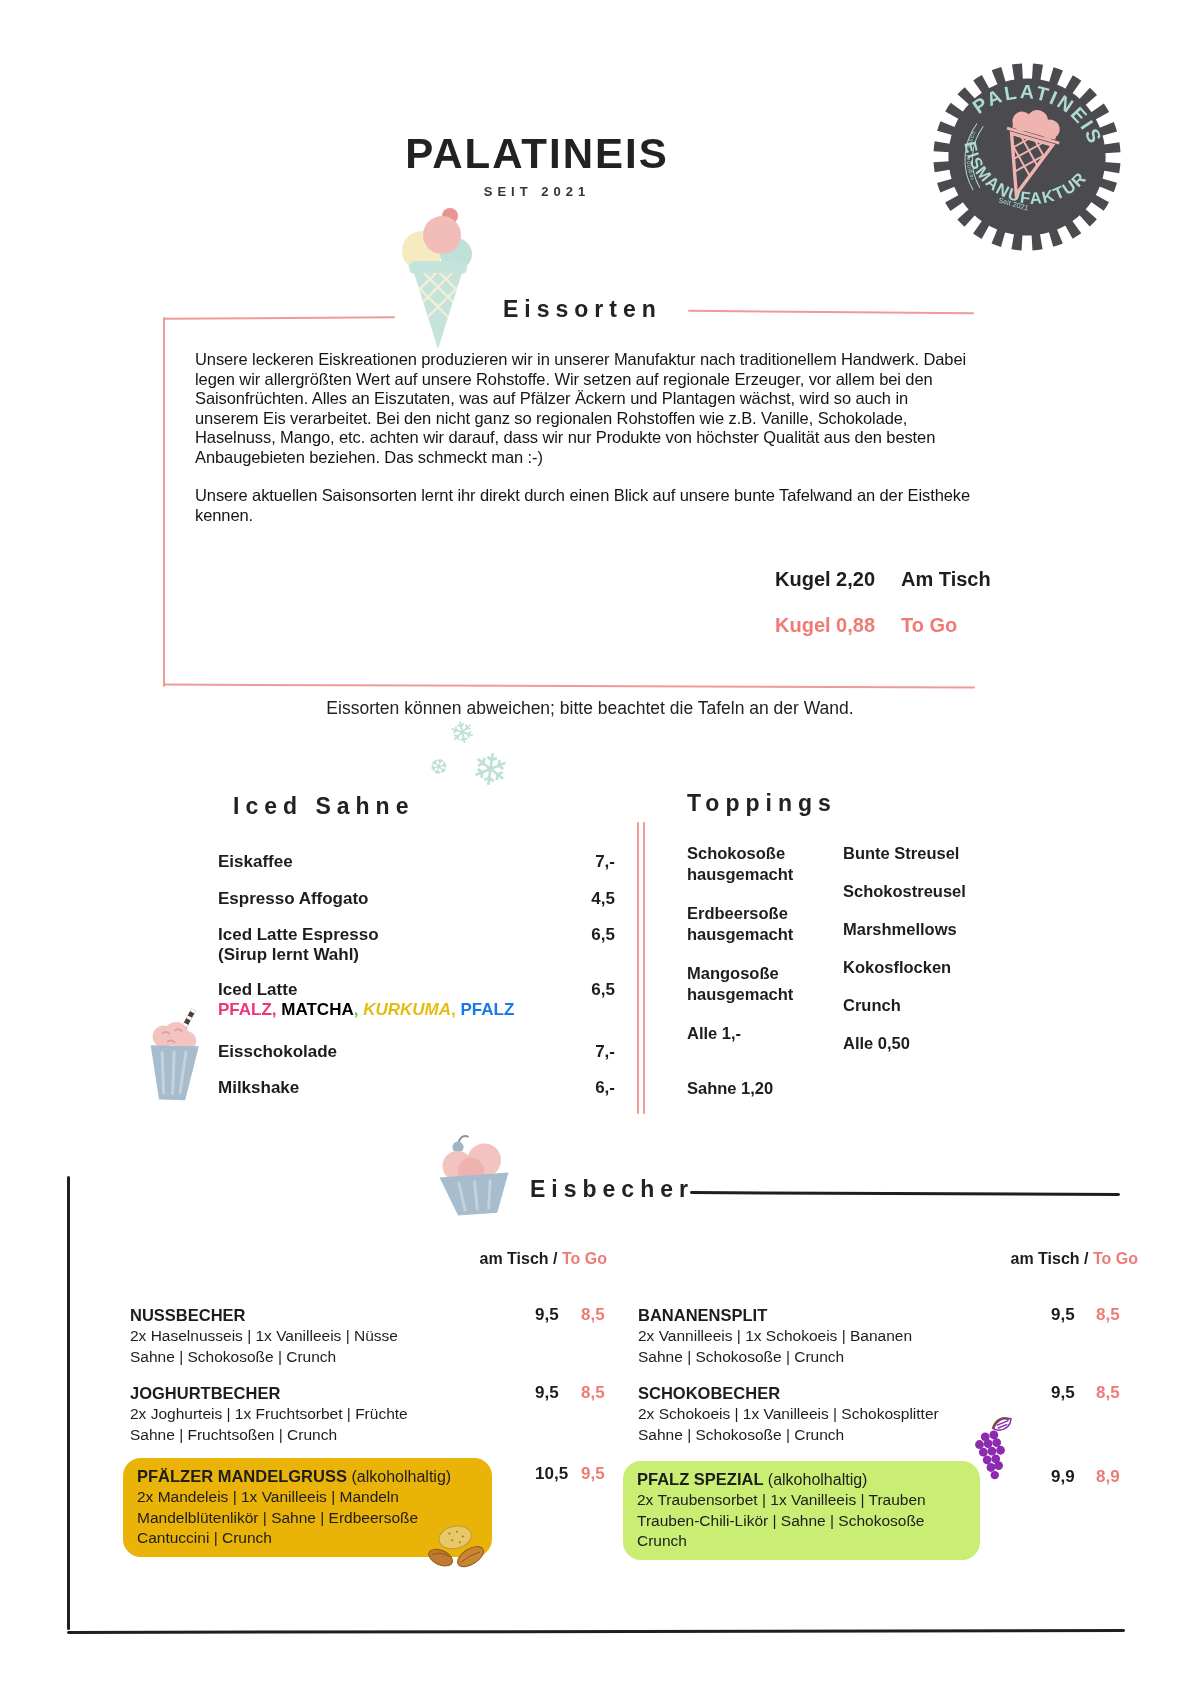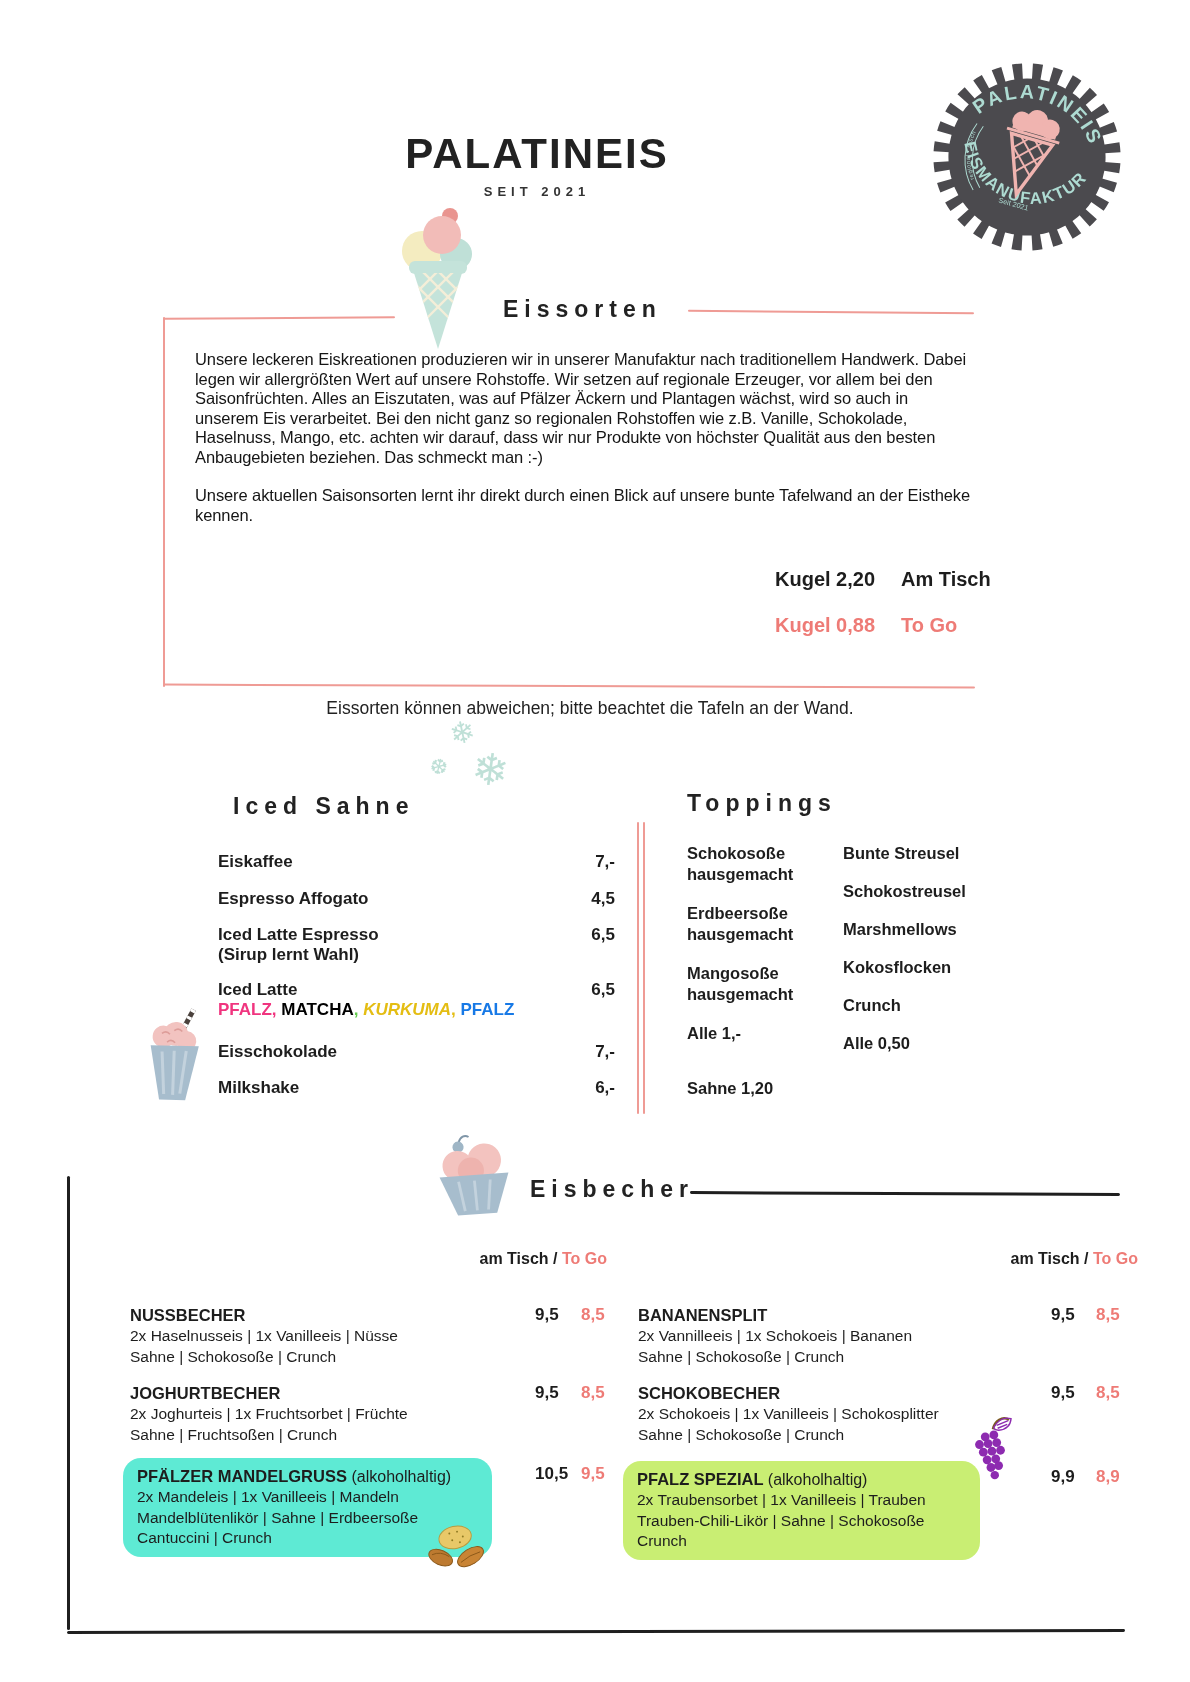--- a/index.html
+++ b/index.html
@@ -29,21 +29,21 @@
   .titem{line-height:21px;margin-bottom:18px}
   .titem.mb-lg{margin-bottom:34px}
   .ritem{line-height:21px;margin-bottom:17px}
   .ph{position:absolute;font-size:16px;font-weight:bold;white-space:nowrap}
   .eb-item{position:absolute}
   .eb-name{font-size:16.5px;font-weight:bold;line-height:21px;white-space:nowrap}
   .eb-name .tg{font-weight:normal;font-size:16px}
   .eb-desc{font-size:15.5px;line-height:20.5px;font-weight:normal;white-space:nowrap}
   .price{position:absolute;width:44px;text-align:left;font-size:17px;font-weight:bold}
   .hl{position:absolute;border-radius:18px;padding:8px 14px}
-  .hl-pink{background:#5eead4}
+  .hl-pink{background:#eab308}
   .hl-green{background:#c9ee73}
   .snow{position:absolute;color:#bfe0d7;line-height:1}
 </style>
 </head>
 <body>
 
 <div class="page">
 
   <div class="page-title">PALATINEIS</div>
   <div class="page-subtitle">SEIT 2021</div>

